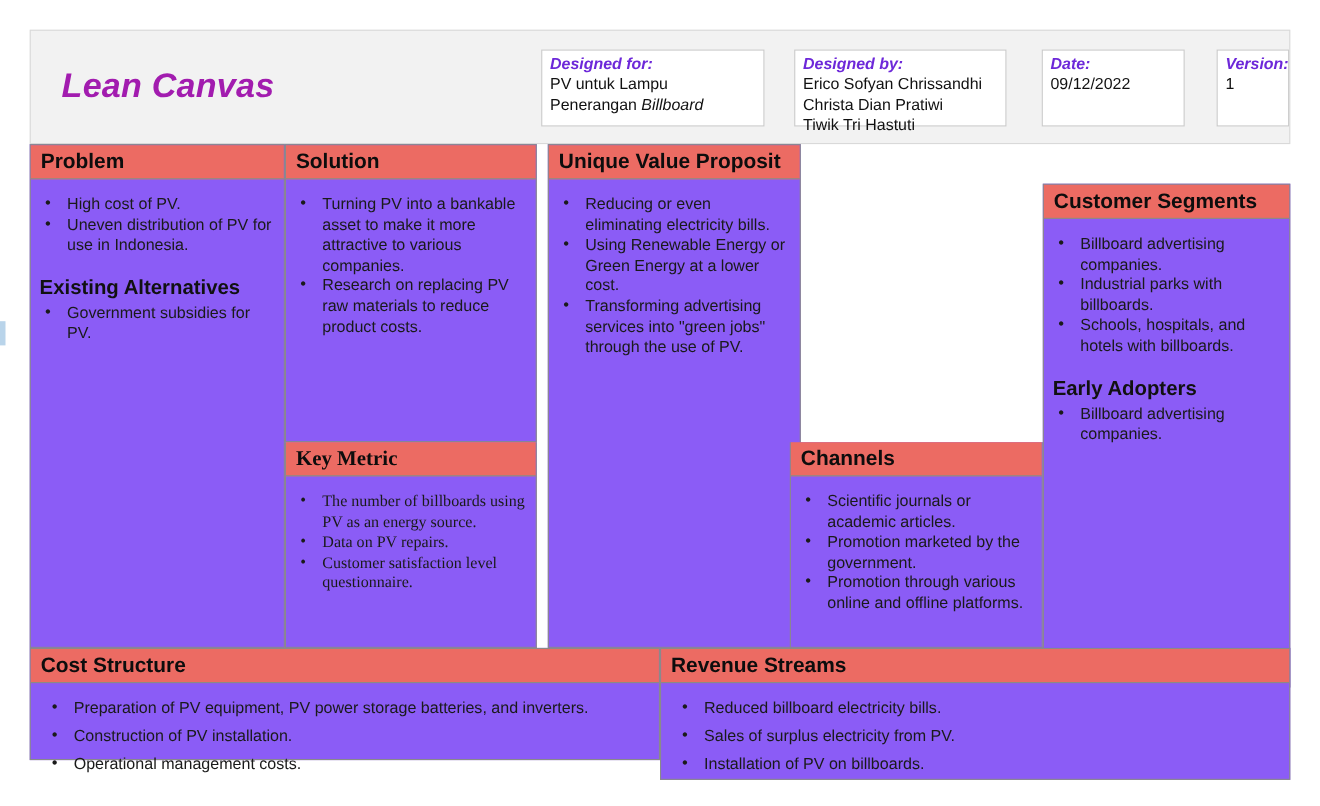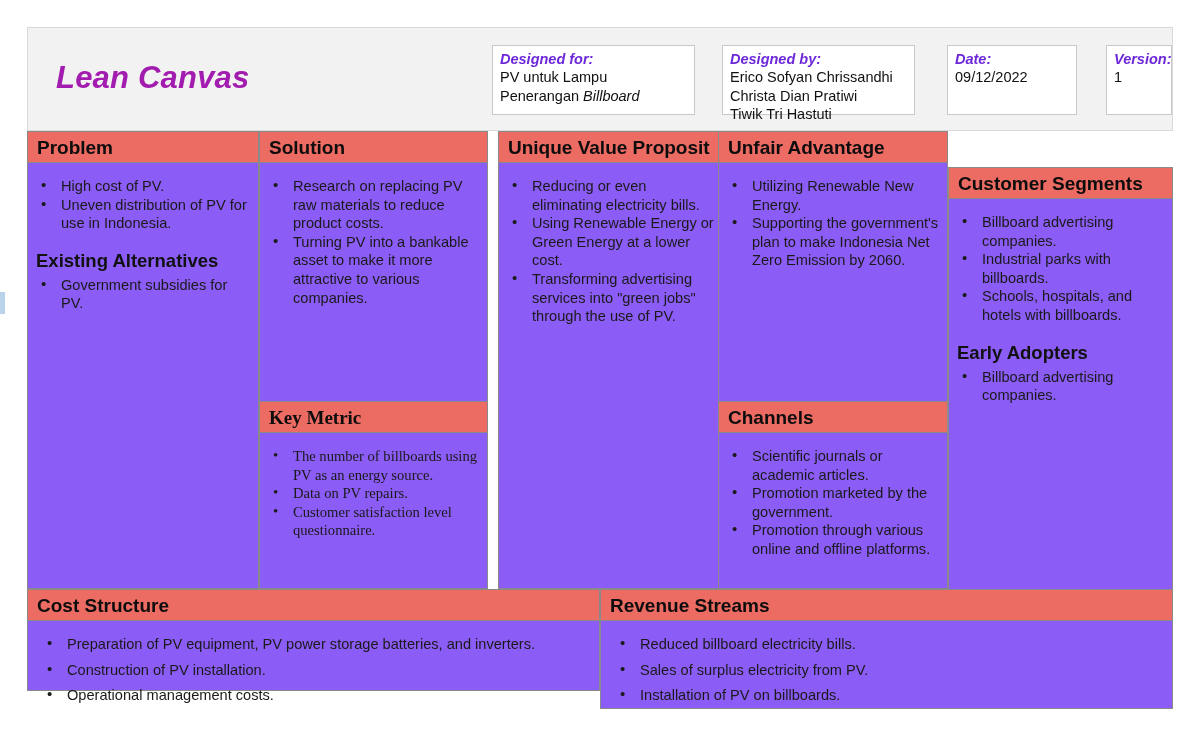--- a/index.html
+++ b/index.html
@@ -210,22 +210,22 @@
         <ul class="bullets">
           <li>Government subsidies for PV.</li>
         </ul>
       </div>
     </div>
 
     <div class="cell c-solution">
       <div class="cell-head">Solution</div>
       <div class="cell-body">
         <ul class="bullets">
+          <li>Turning PV into a bankable asset to make it more attractive to various companies.</li>
           <li>Research on replacing PV raw materials to reduce product costs.</li>
-          <li>Turning PV into a bankable asset to make it more attractive to various companies.</li>
         </ul>
       </div>
     </div>
 
     <div class="cell c-keymetric">
       <div class="cell-head">Key Metric</div>
       <div class="cell-body">
         <ul class="bullets">
           <li>The number of billboards using PV as an energy source.</li>
           <li>Data on PV repairs.</li>
@@ -238,29 +238,20 @@
       <div class="cell-head">Unique Value Proposit</div>
       <div class="cell-body">
         <ul class="bullets">
           <li>Reducing or even eliminating electricity bills.</li>
           <li>Using Renewable Energy or Green Energy at a lower cost.</li>
           <li>Transforming advertising services into "green jobs" through the use of PV.</li>
         </ul>
       </div>
     </div>
 
-    <div class="cell c-unfair">
-      <div class="cell-head">Unfair Advantage</div>
-      <div class="cell-body">
-        <ul class="bullets">
-          <li>Utilizing Renewable New Energy.</li>
-          <li>Supporting the government's plan to make Indonesia Net Zero Emission by 2060.</li>
-        </ul>
-      </div>
-    </div>
 
     <div class="cell c-channels">
       <div class="cell-head">Channels</div>
       <div class="cell-body">
         <ul class="bullets">
           <li>Scientific journals or academic articles.</li>
           <li>Promotion marketed by the government.</li>
           <li>Promotion through various online and offline platforms.</li>
         </ul>
       </div>

